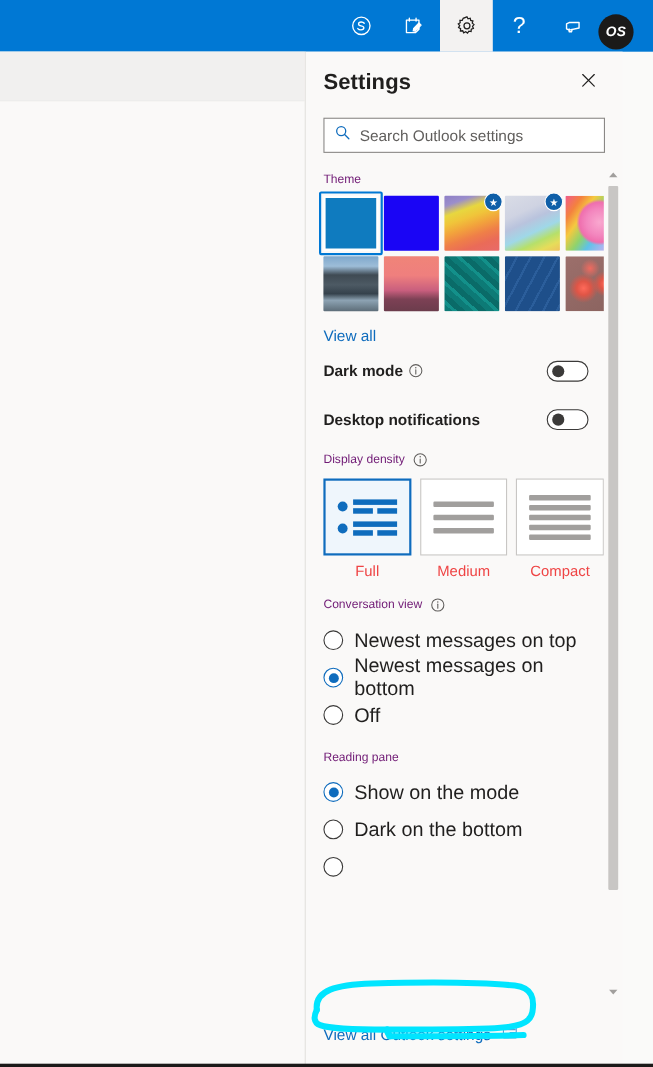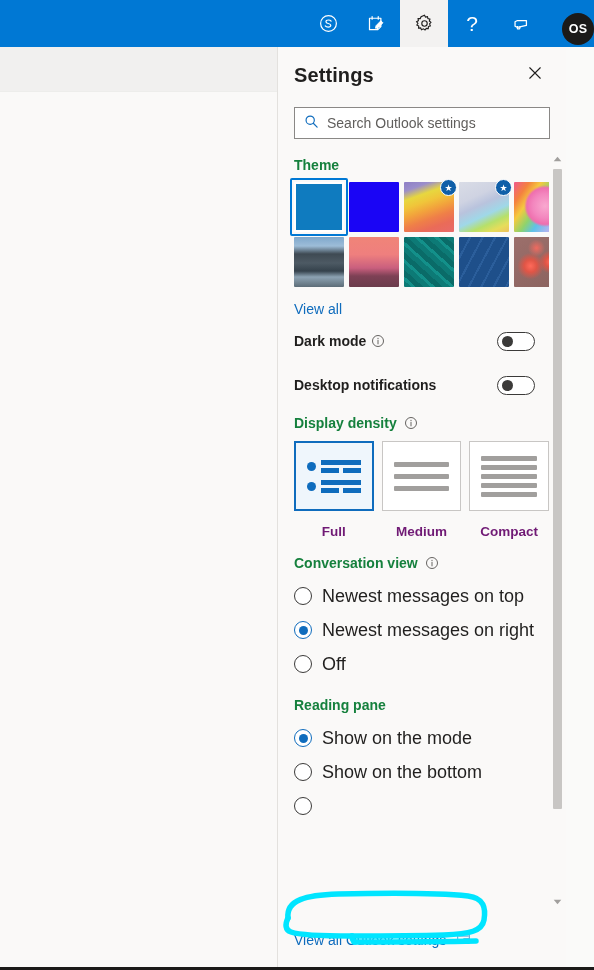--- a/index.html
+++ b/index.html
@@ -18,21 +18,21 @@
     background: #0078d4;
     display: flex; justify-content: flex-end; align-items: stretch;
   }
   .tb-btn {
     width: 48px; height: 47px;
     display: flex; align-items: center; justify-content: center;
     color: #ffffff; cursor: pointer;
   }
   .tb-btn.active { background: #f3f2f1; color: #201f1e; }
   .tb-btn svg { display: block; }
-  .avatar-wrap { width: 50px; height: 58px; display:flex; align-items:center; justify-content:flex-end; }
+  .avatar-wrap { width: 50px; height: 58px; display:flex; align-items:center; justify-content:flex-start;font-style:italic; }
   .avatar {
     width: 32px; height: 32px; border-radius: 50%;
     background: #1b1a19; color: #ffffff;
     font-size: 12.5px; font-weight: 600; letter-spacing: .3px;
     display: flex; align-items: center; justify-content: center;
     cursor: pointer;
   }
   .qmark { font-size: 21px; line-height: 1; font-weight: 400; }
 
   
@@ -81,21 +81,21 @@
   .sb { position: absolute; top: 0; right: 0; width: 17px; height: 100%; background: #faf9f8; }
   .sb-arrow { position:absolute; left:0; width:17px; height:16px; display:flex; align-items:center; justify-content:center; color:#a19f9d; cursor:pointer; }
   .sb-arrow.up { top: 0; }
   .sb-arrow.down { bottom: 0; }
   .sb-track { position:absolute; top:16px; bottom:16px; left:0; width:17px; }
   .sb-thumb { position:absolute; left:4px; width:9px; top:2px; height:88%; background:#c8c6c4; border-radius:1px; cursor:pointer; }
 
   
   .sec-h {
     display: flex; align-items: center; gap: 7px;
-    font-size: 14px; font-weight: 700; color: #15803d;
+    font-size: 11px; font-weight: 400; color: #701a75;
   }
   .info-i { width: 14px; height: 14px; flex: 0 0 auto; color: #605e5c; }
 
   .theme-head { margin: 6px 0 9px 0; }
 
   
   .theme-grid { display: grid; grid-template-columns: repeat(5, 50px); gap: 5px 5px; }
   .theme {
     position: relative; width: 50px; height: 50px;
     cursor: pointer; border-radius: 1px; overflow: visible;
@@ -131,21 +131,21 @@
   
   .dd-head { margin: 8px 0 10px 0; }
   .dd-grid { display: flex; gap: 8px; }
   .dd-item { width: 80px; cursor: pointer; }
   .dd-card {
     height: 70px; border: 1px solid #c8c6c4; background: #ffffff;
     display: flex; flex-direction: column; justify-content: center; gap: 7px;
     padding: 0 11px;
   }
   .dd-item.selected .dd-card { border: 2px solid #0f6cbd; background: #eff6fc; }
-  .dd-cap { text-align: center; font-size: 13.5px; color: #701a75; margin-top: 13px; font-weight: bold; }
+  .dd-cap { text-align: center; font-size: 13.5px; color: #ef4444; margin-top: 7px; }
 
   .ddline { height: 5px; background: #a19f9d; border-radius: 1px; }
   .ddrowA { display: flex; align-items: center; gap: 5px; }
   .dot { width: 9px; height: 9px; border-radius: 50%; background: #0f6cbd; flex: 0 0 auto; }
   .stackA { flex: 1 1 auto; display: flex; flex-direction: column; gap: 3px; }
   .barB { height: 5px; background: #0f6cbd; }
   .splitB { display: flex; gap: 4px; }
   .splitB > div { height: 5px; background: #0f6cbd; flex: 1 1 auto; }
 
   
@@ -402,38 +402,38 @@
                 <circle cx="8" cy="4.9" r=".75" fill="#605e5c" stroke="none"></circle>
             </svg>
           </span>
         </div>
         <div class="radio-row">
           <div class="radio"></div>
           <div class="radio-label">Newest messages on top</div>
         </div>
         <div class="radio-row">
           <div class="radio on"></div>
-          <div class="radio-label">Newest messages on right</div>
+          <div class="radio-label">Newest messages on bottom</div>
         </div>
         <div class="radio-row">
           <div class="radio"></div>
           <div class="radio-label">Off</div>
         </div>
 
         
         <div class="sec-h rg-head">
           <span>Reading pane</span>
         </div>
         <div class="radio-row">
           <div class="radio on"></div>
           <div class="radio-label">Show on the mode</div>
         </div>
         <div class="radio-row">
           <div class="radio"></div>
-          <div class="radio-label">Show on the bottom</div>
+          <div class="radio-label">Dark on the bottom</div>
         </div>
         <div class="radio-row">
           <div class="radio"></div>
           <div class="radio-label"></div>
         </div>
 
       </div>
 
       <div class="sb">
         <div class="sb-arrow up">

